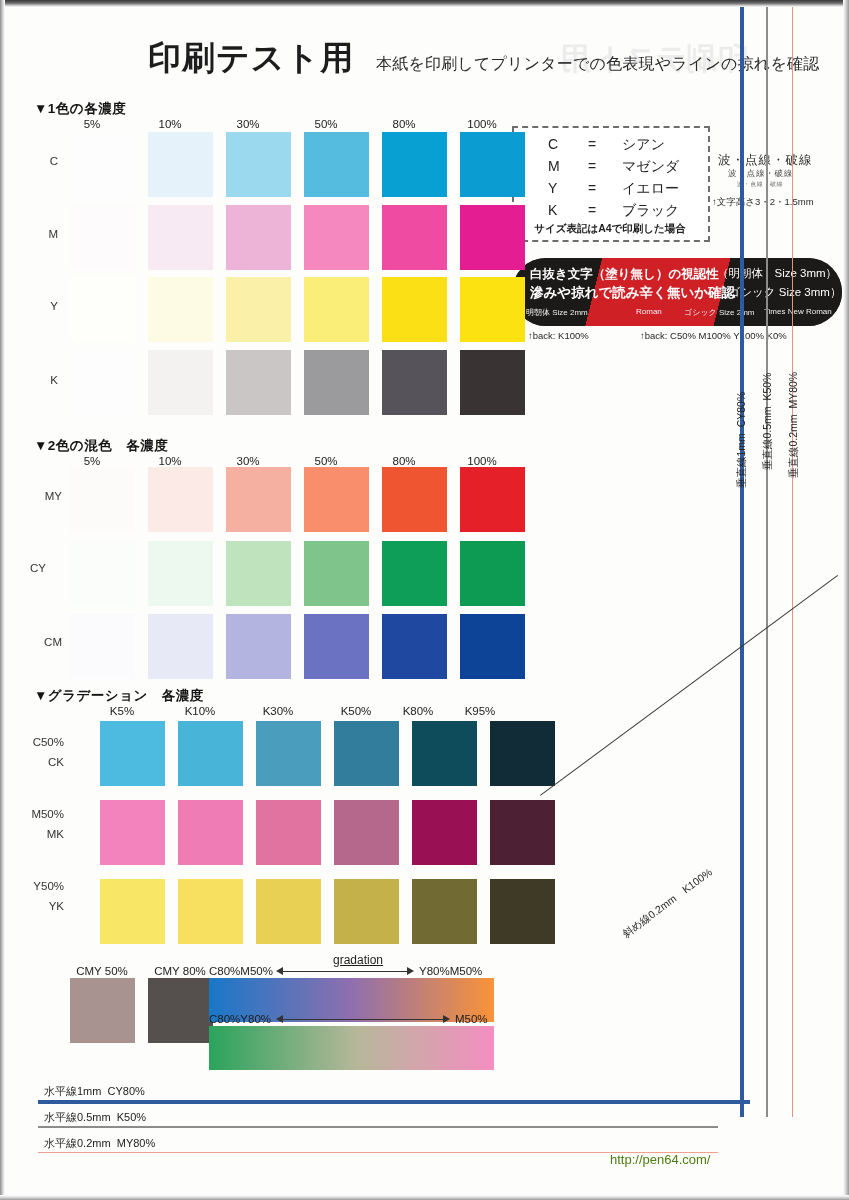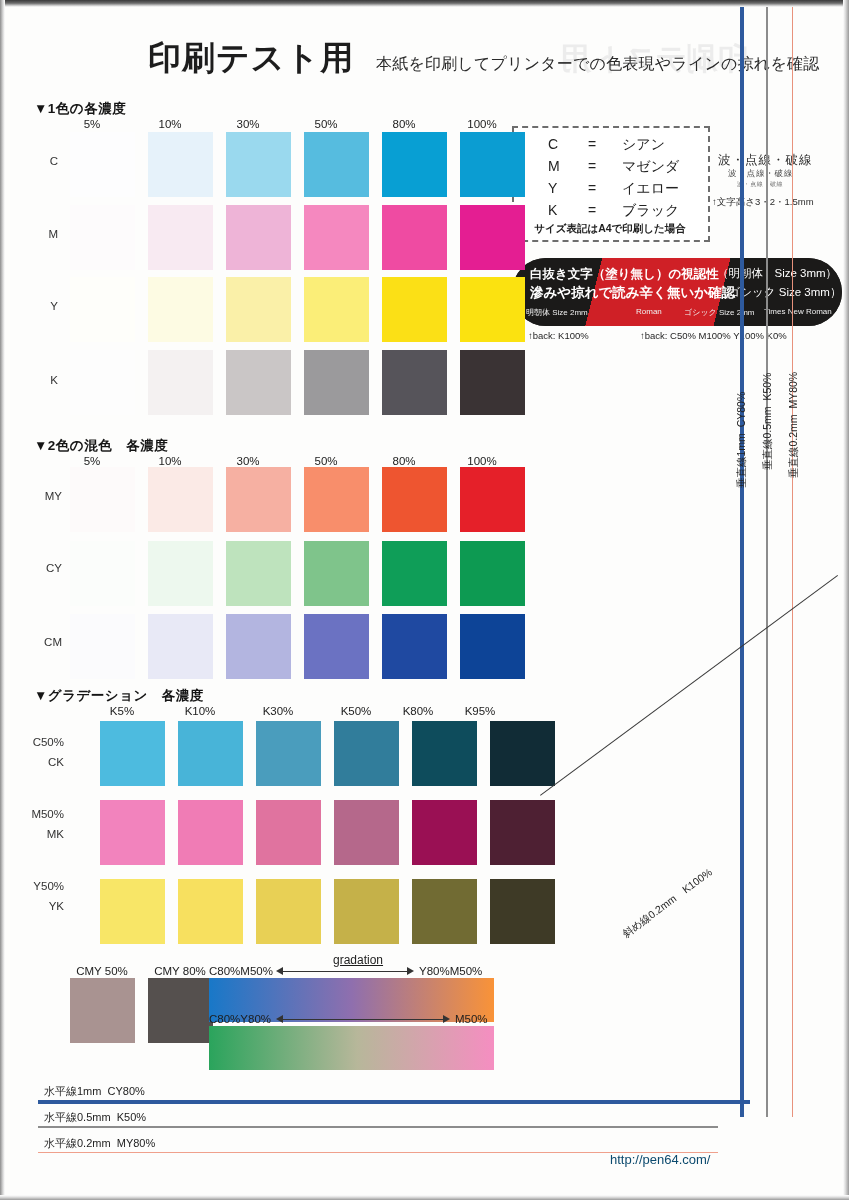--- a/index.html
+++ b/index.html
@@ -70,21 +70,21 @@
   .grad-bar{position:absolute;height:44px;}
   .grad-lab{position:absolute;font-size:11.5px;color:#1d1d1d;white-space:nowrap;}
   .arrow-row{position:absolute;height:12px;}
   .arrow-line{position:absolute;top:6px;height:1px;background:#333;}
   .arrow-head{position:absolute;top:1.5px;width:0;height:0;border-top:4px solid transparent;border-bottom:4px solid transparent;}
 
   .watermark{position:absolute;left:560px;top:1090px;font-size:44px;font-weight:bold;color:#cc2222;
      font-family:"DejaVu Sans","Liberation Sans",sans-serif;letter-spacing:-1px;
      text-shadow:0 0 1px rgba(204,34,34,.5);}
   .footer{position:absolute;left:140px;top:1150px;font-size:14px;color:#202020;letter-spacing:1px;}
-  .footer-url{position:absolute;left:610px;top:1152px;font-size:13px;color:#0c4a6e;}
+  .footer-url{position:absolute;left:610px;top:1152px;font-size:13px;color:#4d7c0f;}
 </style>
 </head>
 <body>
 
 <div id="page">
 
   <div class="paper-tint"></div>
 
   <div class="ghost" style="left:560px;top:38px;font-size:31px;">印刷テスト用</div>
 
@@ -167,21 +167,21 @@
 
   <div class="sec-head" style="left:34px;top:437px;">▼2色の混色　各濃度</div>
   <div class="col-pct" style="left:62px;top:455px;">5%</div>
   <div class="col-pct" style="left:140px;top:455px;">10%</div>
   <div class="col-pct" style="left:218px;top:455px;">30%</div>
   <div class="col-pct" style="left:296px;top:455px;">50%</div>
   <div class="col-pct" style="left:374px;top:455px;">80%</div>
   <div class="col-pct" style="left:452px;top:455px;">100%</div>
 
   <div class="row-lab" style="left:14px;top:490px;width:48px;">MY</div>
-  <div class="row-lab" style="left:14px;top:562px;width:48px;">CY</div>
+  <div class="row-lab" style="left:14px;top:562px;width:48px;text-align:center;">CY</div>
   <div class="row-lab" style="left:14px;top:636px;width:48px;">CM</div>
 
   <div id="sec2-swatches">
       <div class="swatch" style="left: 70px; top: 467px; width: 65px; height: 65px; background: rgb(253, 250, 250);"></div>
       <div class="swatch" style="left: 148px; top: 467px; width: 65px; height: 65px; background: rgb(251, 234, 230);"></div>
       <div class="swatch" style="left: 226px; top: 467px; width: 65px; height: 65px; background: rgb(246, 176, 162);"></div>
       <div class="swatch" style="left: 304px; top: 467px; width: 65px; height: 65px; background: rgb(248, 142, 107);"></div>
       <div class="swatch" style="left: 382px; top: 467px; width: 65px; height: 65px; background: rgb(238, 85, 48);"></div>
       <div class="swatch" style="left: 460px; top: 467px; width: 65px; height: 65px; background: rgb(229, 32, 41);"></div>
       <div class="swatch" style="left: 70px; top: 540.5px; width: 65px; height: 65px; background: rgb(251, 253, 251);"></div>

